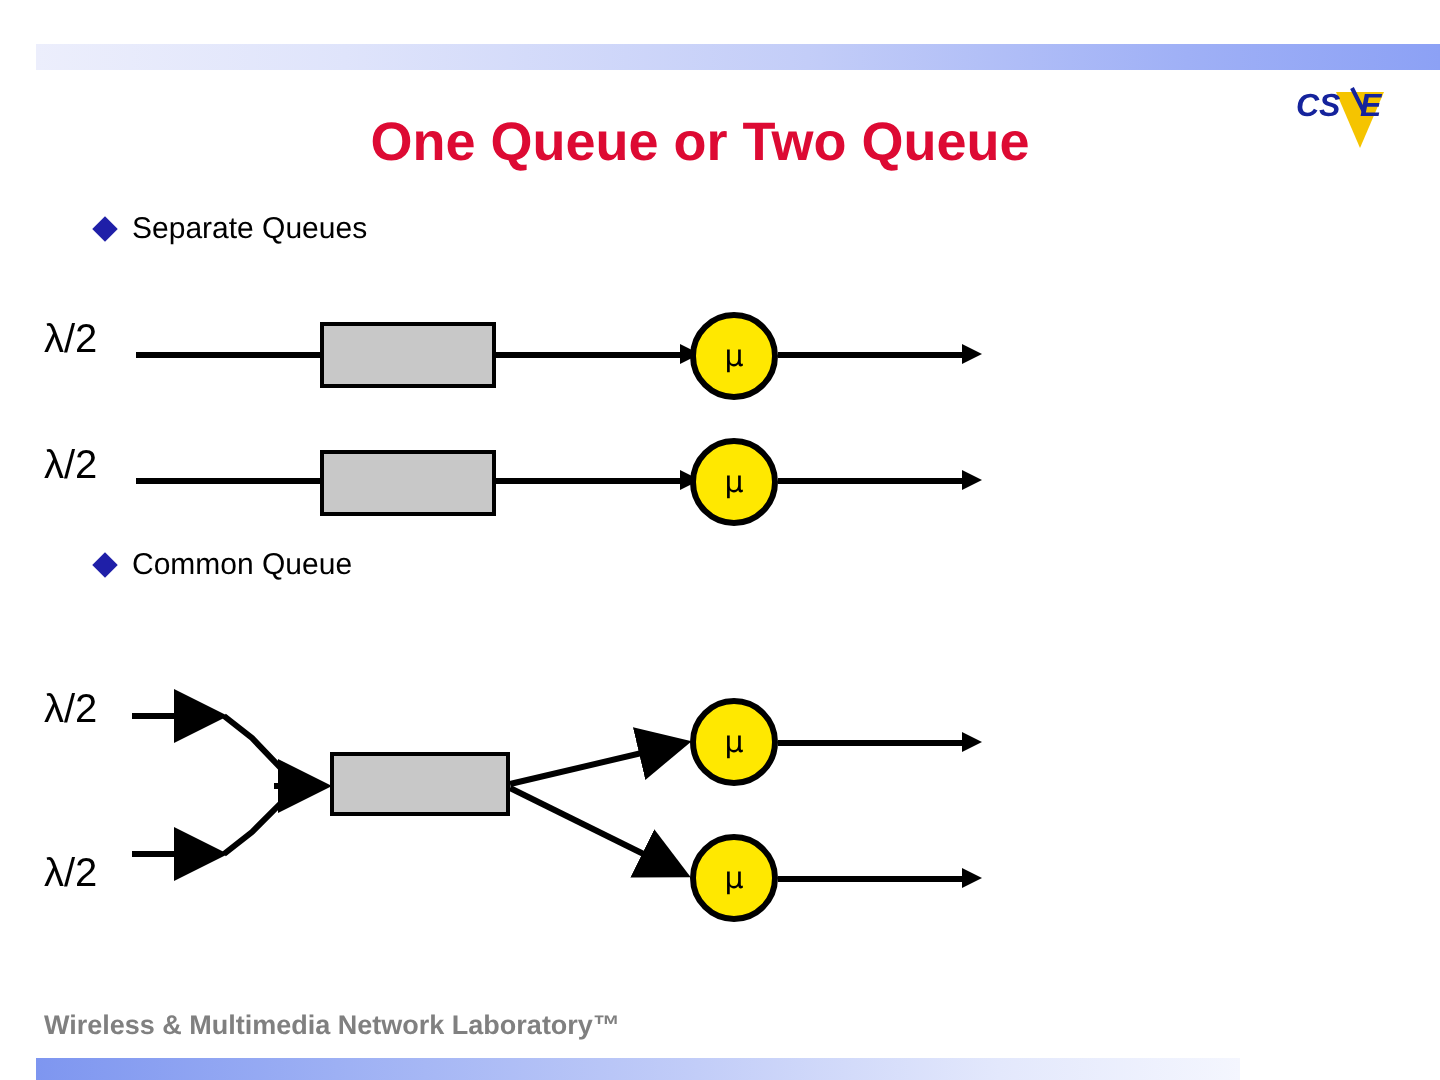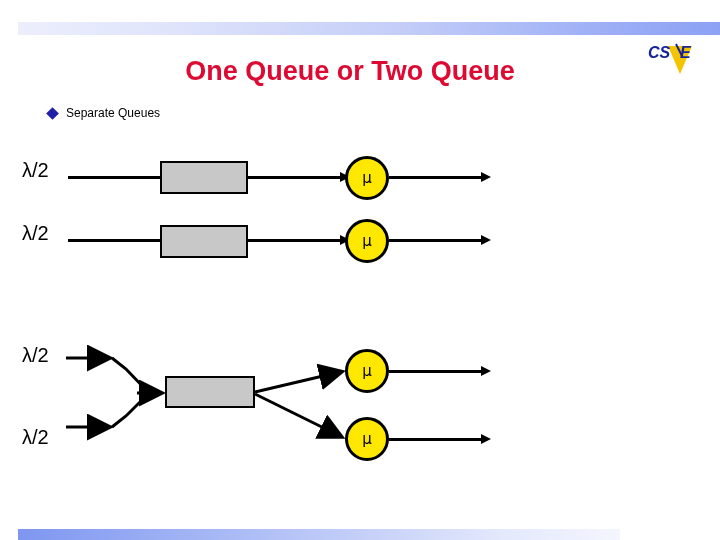--- a/index.html
+++ b/index.html
@@ -65,21 +65,21 @@
     gap: 9px;
   }
   .bullet-diamond {
     width: 9px;
     height: 9px;
     background: #1f1fa8;
     transform: rotate(45deg);
     flex: 0 0 auto;
   }
   .bullet-text {
-    font-size: 12px;
+    font-size: 15px;
     color: #000000;
     white-space: nowrap;
   }
   #bullet-separate { left: 48px; top: 90px; }
   #bullet-common   { left: 48px; top: 258px; }
 
   
   .lam-label {
     position: absolute;
     font-size: 20px;
@@ -217,20 +217,24 @@
   <div class="arrowhead" style="left:162px; top:219px;"></div>
   <div class="queue-box" style="left:160px; top:209px; width:88px; height:33px;"></div>
   <div class="hline" style="left:248px; top:223px; width:98px;"></div>
   <div class="arrowhead" style="left:340px; top:219px;"></div>
   <div class="srv-circle" style="left:345px; top:203px; width:44px; height:44px;">
     <span class="srv-label">μ</span>
   </div>
   <div class="hline" style="left:389px; top:223px; width:94px;"></div>
   <div class="arrowhead" style="left:481px; top:219px;"></div>
 
+  <div class="bullet-row" id="bullet-common">
+    <span class="bullet-diamond"></span>
+    <span class="bullet-text">Common Queue</span>
+  </div>
 
   <div class="lam-label" style="left:22px; top:328px;">λ/2</div>
   <div class="lam-label" style="left:22px; top:410px;">λ/2</div>
 
   <div class="queue-box" style="left:165px; top:360px; width:90px; height:32px;"></div>
 
   <div class="srv-circle" style="left:345px; top:333px; width:44px; height:44px;">
     <span class="srv-label">μ</span>
   </div>
   <div class="srv-circle" style="left:345px; top:401px; width:44px; height:44px;">
@@ -255,15 +259,16 @@
     <path d="M 66,411 L 108,411" stroke="#000000" stroke-width="3" fill="none" marker-end="url(#ah)"></path>
     <path d="M 112,411 L 126,400 L 148,378" stroke="#000000" stroke-width="3" fill="none"></path>
 
     <path d="M 137,377 L 160,377" stroke="#000000" stroke-width="3" fill="none" marker-end="url(#ah)"></path>
 
     <path d="M 255,376 L 340,356" stroke="#000000" stroke-width="3" fill="none" marker-end="url(#ah)"></path>
 
     <path d="M 255,378 L 340,420" stroke="#000000" stroke-width="3" fill="none" marker-end="url(#ah)"></path>
   </svg>
 
+  <div class="footer-text">Wireless &amp; Multimedia Network Laboratory™</div>
   <div class="footer-bar"></div>
 
 </div>
 
 </body></html>

